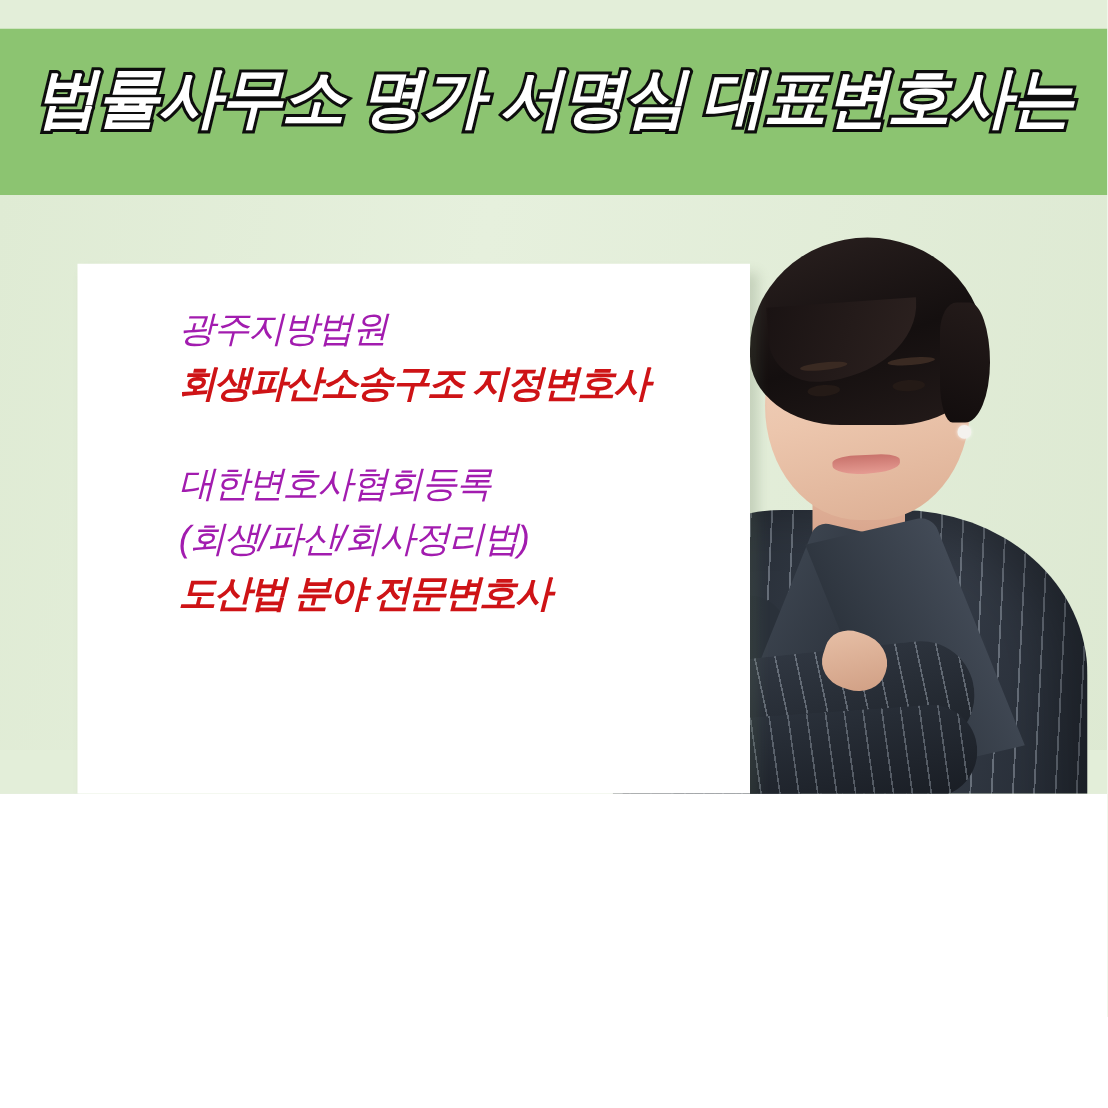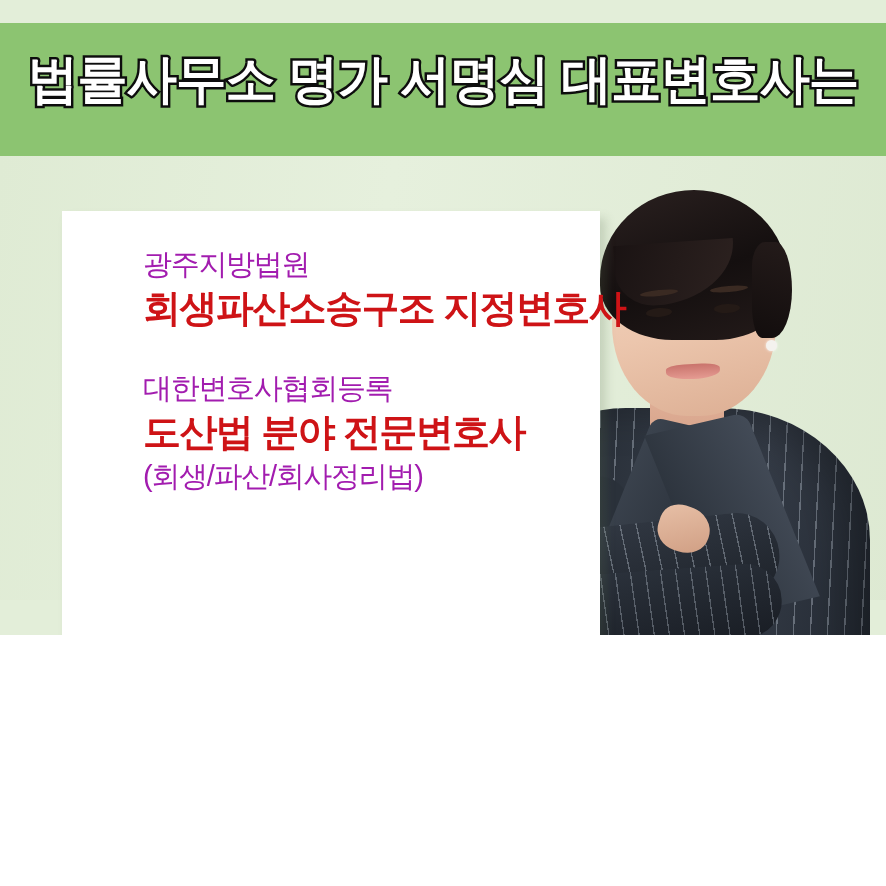--- a/index.html
+++ b/index.html
@@ -10,20 +10,21 @@
   body {
     font-family: "Liberation Sans", sans-serif;
   }
 
   #poster {
     position: relative;
     width: 886px;
     height: 635px;
     overflow: hidden;
     background: #e3eed9;
+    font-style: italic;
   }
 
   
   .bg-top-strip {
     position: absolute;
     left: 0; top: 0;
     width: 886px; height: 23px;
     background: #e3eed9;
   }
   .bg-mid {
@@ -101,21 +102,21 @@
     font-family: "Liberation Sans", sans-serif;
     color: #a21caf;
     font-size: 29px;
     line-height: 44px;
     letter-spacing: -1.3px;
     white-space: nowrap;
   }
   .ln.red {
     color: #ce1316;
     font-weight: bold;
-    font-size: 38px;
+    font-size: 30px;
     letter-spacing: -1.6px;
   }
   .ln.gap-before { margin-top: 36px; }
 
   
   .portrait {
     position: absolute;
     left: 480px;
     top: 150px;
     width: 406px;
@@ -342,22 +343,22 @@
     <div class="p-arm-lower"></div>
     <div class="p-hand-a"></div>
     <div class="p-hand-b"></div>
   </div>
 
   <div class="info-card">
     <div class="card-text">
       <div class="ln">광주지방법원</div>
       <div class="ln red">회생파산소송구조 지정변호사</div>
       <div class="ln gap-before">대한변호사협회등록</div>
+      <div class="ln">(회생/파산/회사정리법)</div>
       <div class="ln red">도산법 분야 전문변호사</div>
-      <div class="ln">(회생/파산/회사정리법)</div>
     </div>
   </div>
 
   <div class="footer-green"></div>
   <div class="footer-green-flat"></div>
 
   <div class="logo-wrap">
     <div class="logo-glyphs">
       <span class="logo-cjk">名</span>
       <span class="logo-flower">

